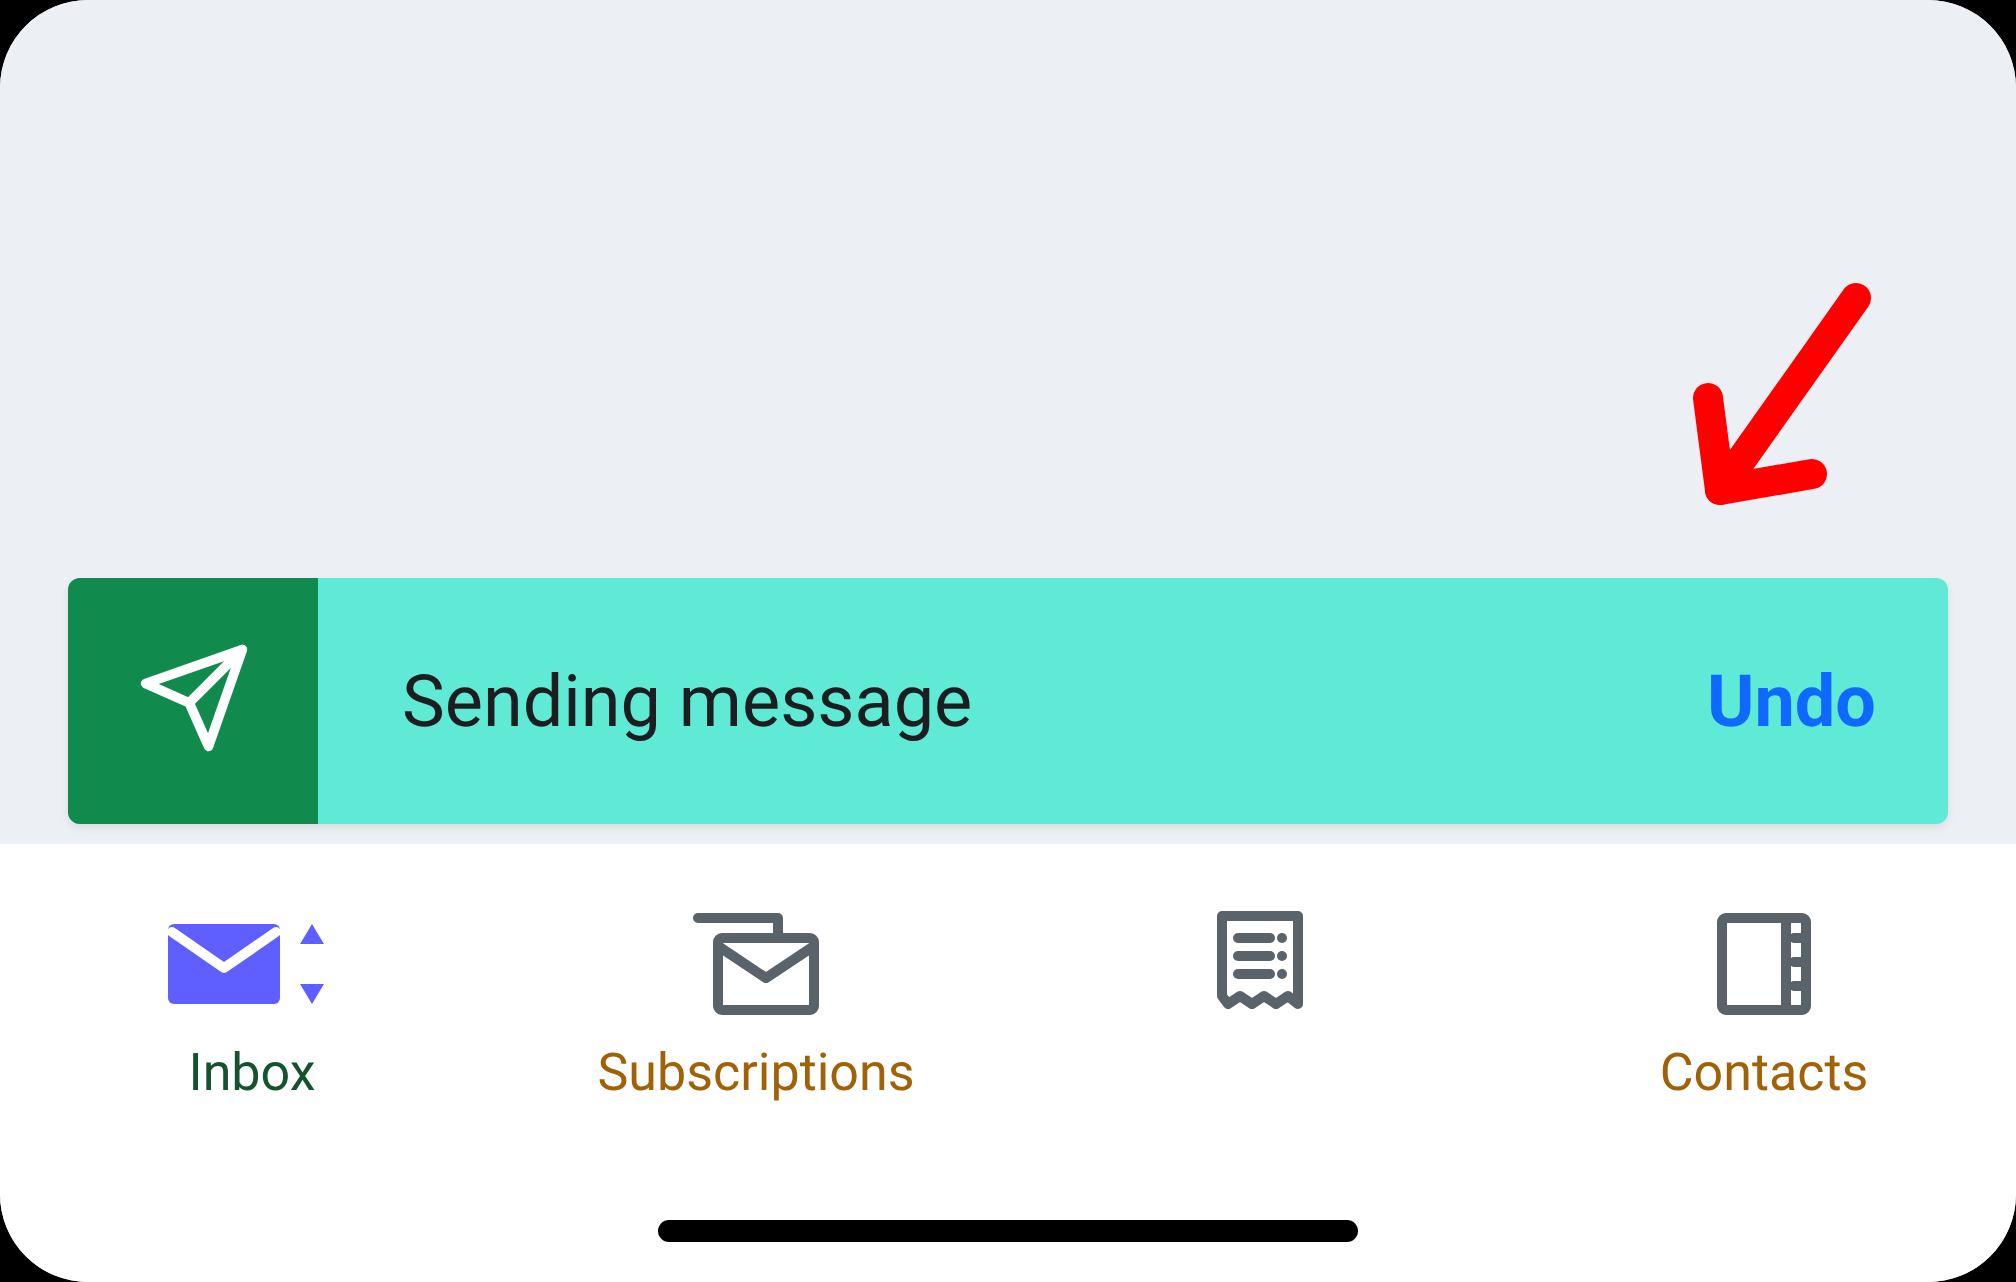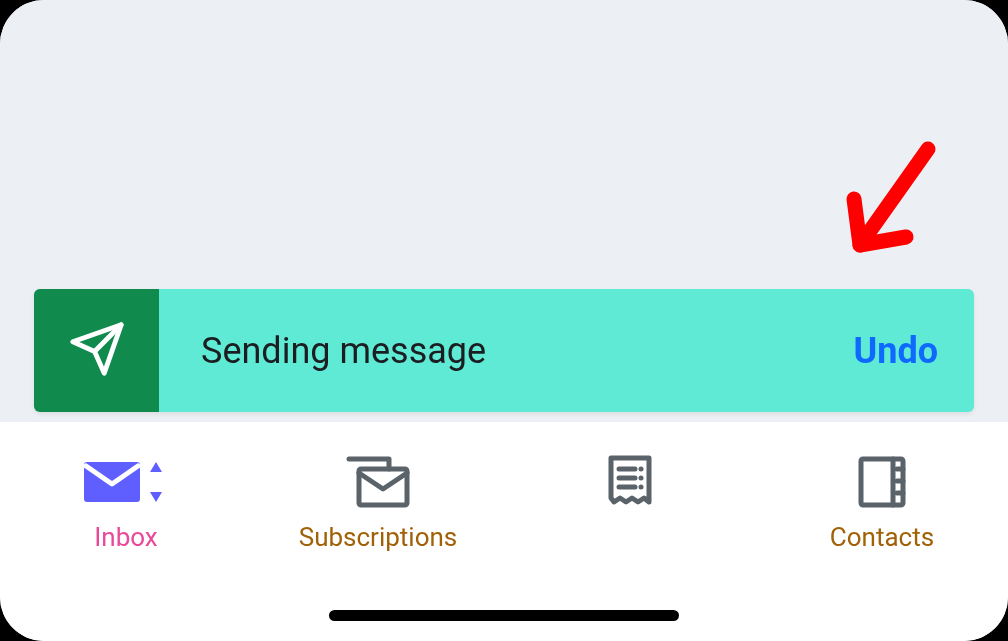--- a/index.html
+++ b/index.html
@@ -94,21 +94,21 @@
     display: flex;
     align-items: center;
     justify-content: center;
   }
   .nav-label {
     font-size: 26px;
     color: #a16207;
     font-weight: 400;
   }
   .nav-item.active .nav-label {
-    color: #ec4899;
+    color: #14532d;
   }
   .home-indicator {
     position: absolute;
     bottom: 20px;
     left: 50%;
     transform: translateX(-50%);
     width: 350px;
     height: 11px;
     background: #000;
     border-radius: 10px;

